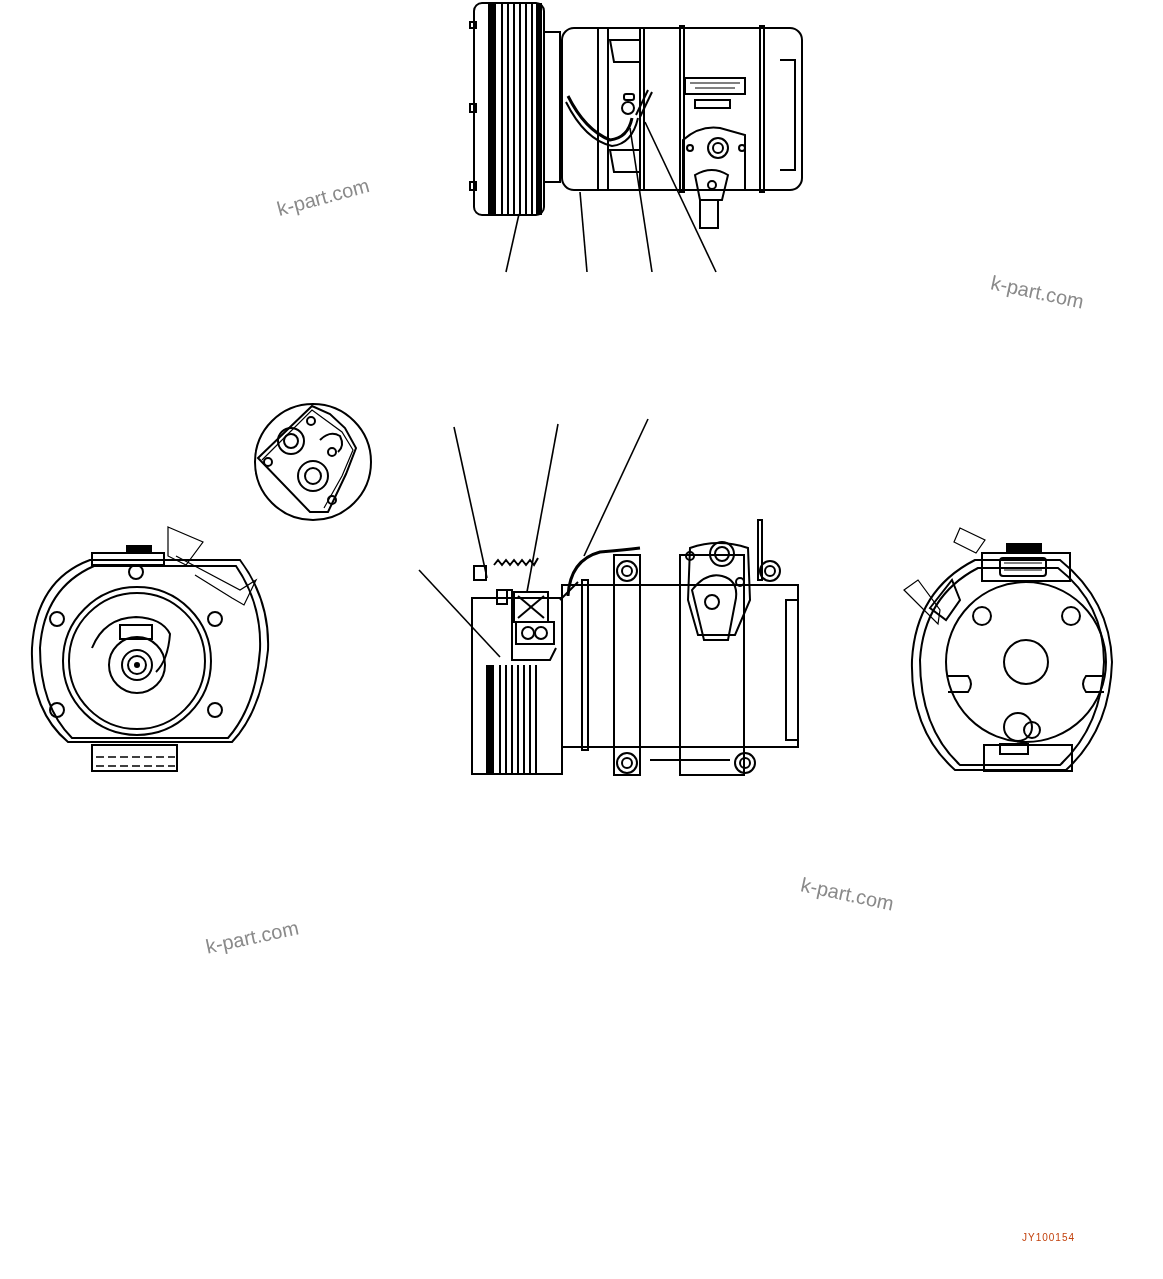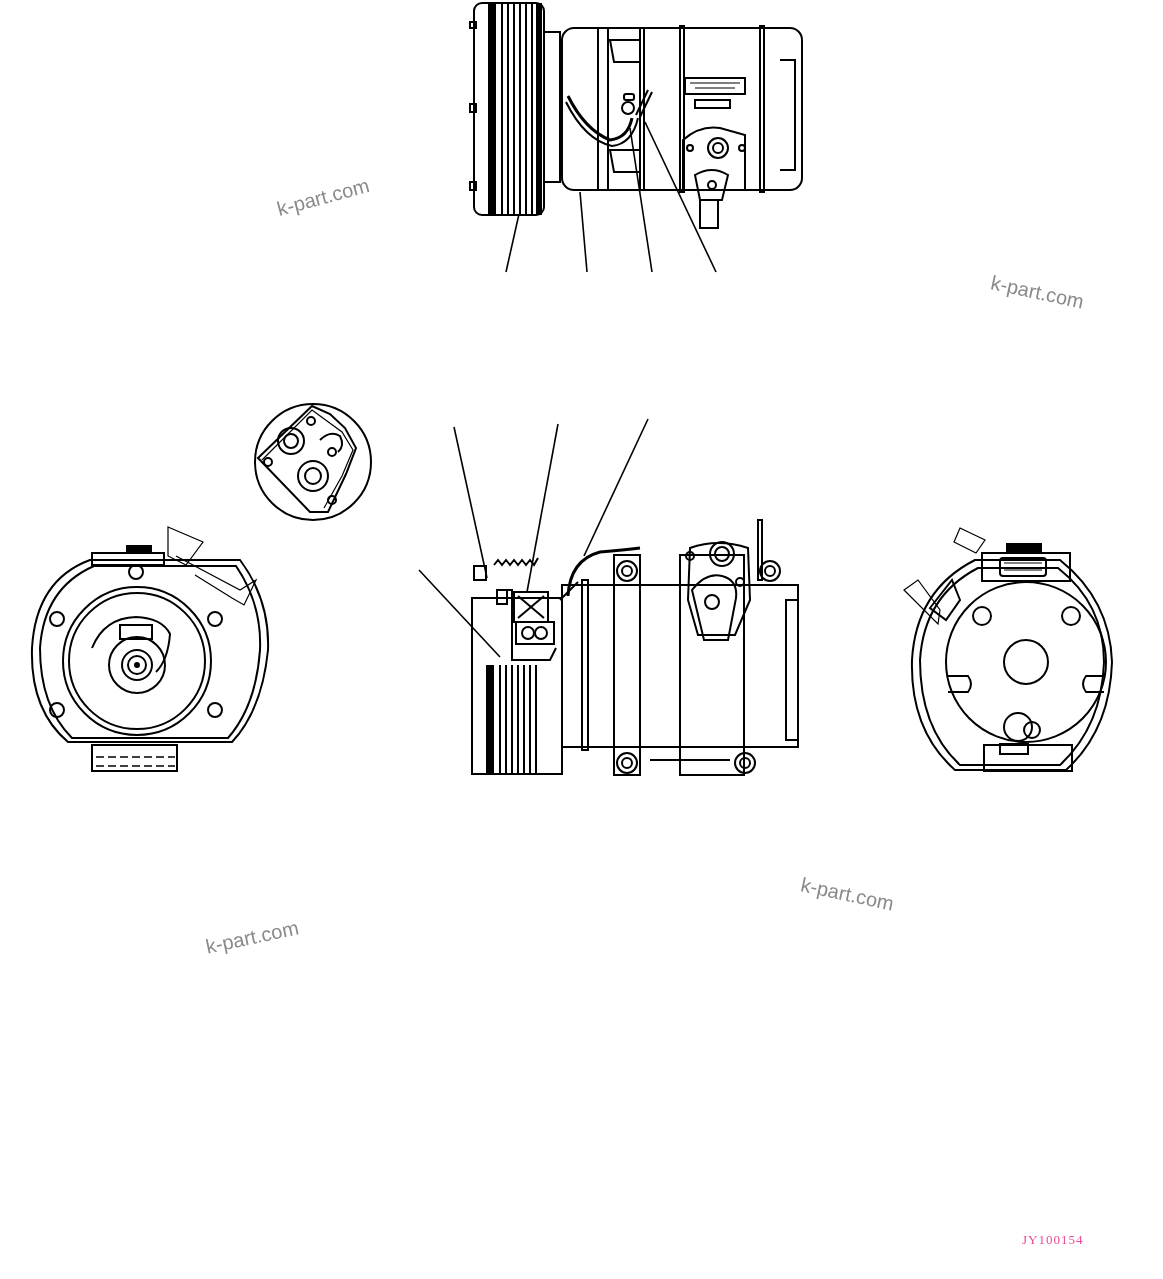--- a/index.html
+++ b/index.html
@@ -1,19 +1,19 @@
 <!DOCTYPE html>
 <html><head>
 <meta charset="utf-8">
 <style>
   html, body { margin: 0; padding: 0; background: #ffffff; }
   body { width: 1163px; height: 1279px; position: relative; overflow: hidden; font-family: "Liberation Sans", sans-serif; }
   #drawing { position: absolute; left: 0; top: 0; width: 1163px; height: 1279px; }
   .watermark { position: absolute; font-family: "Liberation Sans", sans-serif; font-size: 20px; color: #8a8a8a; white-space: nowrap; }
-  .figure-code { position: absolute; left: 1022px; top: 1232px; font-family: Liberation Serif, serif; font-size: 13px; letter-spacing: 1px; color: #ec4899; }
+  .figure-code { position: absolute; left: 1022px; top: 1232px; font-family: Liberation Sans, sans-serif; font-size: 10px; letter-spacing: 1px; color: #c2410c; }
   svg * { vector-effect: non-scaling-stroke; }
   .k { fill: none; stroke: #000; stroke-width: 2; }
   .t { fill: none; stroke: #000; stroke-width: 1.2; }
   .b { fill: none; stroke: #000; stroke-width: 3; }
   .f { fill: #000; stroke: none; }
   .lead { fill: none; stroke: #000; stroke-width: 1.6; }
   .dash { fill: none; stroke: #000; stroke-width: 1.5; stroke-dasharray: 8 4; }
 </style>
 </head>
 <body>

